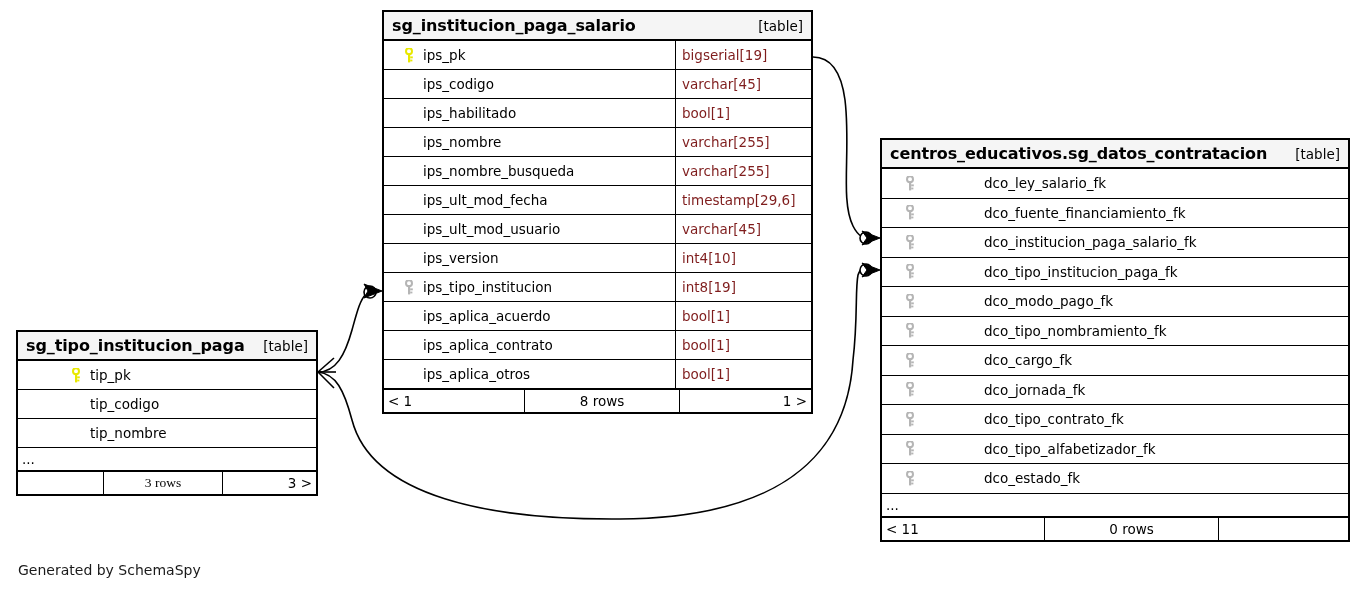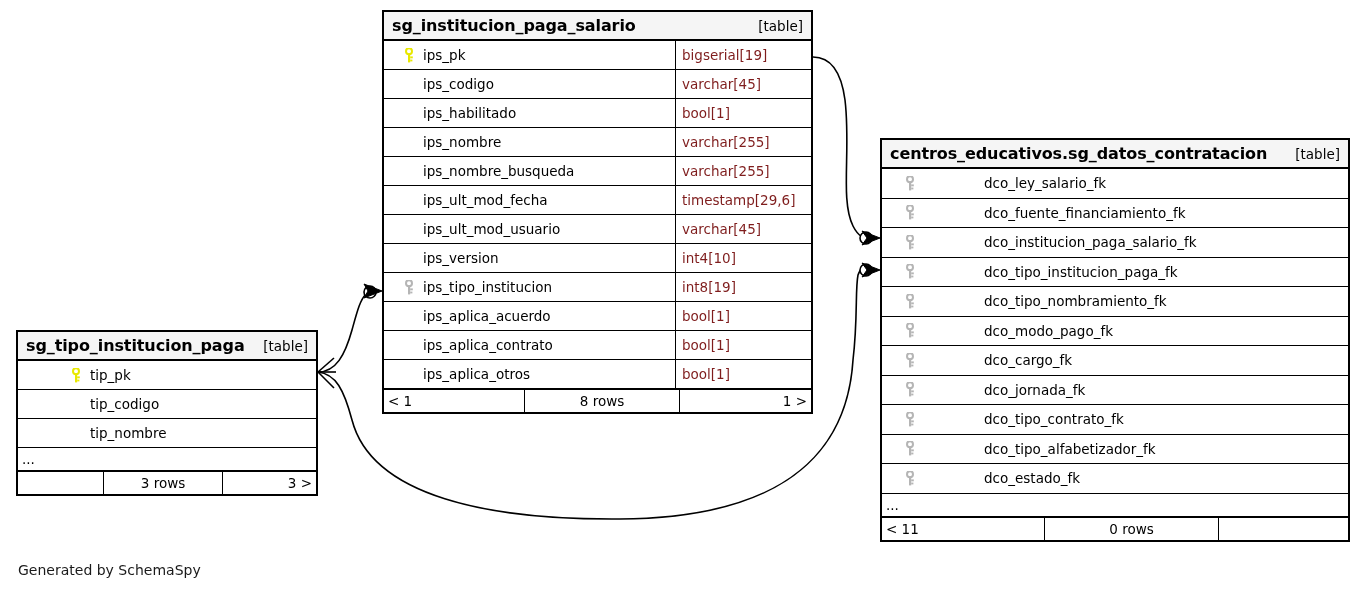--- a/index.html
+++ b/index.html
@@ -132,21 +132,21 @@
   #node-main .col-type { width: 136px; flex: 0 0 136px; }
   #node-main .foot-left  { width: 140px; flex: 0 0 140px; }
   #node-main .foot-mid   { width: 156px; flex: 0 0 156px; }
   #node-main .foot-right { flex: 1 1 auto; }
 
   #node-left {
     left: 16px; top: 330px; width: 302px;
   }
   #node-left .col-left { padding-left: 12px; margin-left: 34px; }
   #node-left .foot-left  { width: 85px; flex: 0 0 85px; }
-  #node-left .foot-mid   { width: 120px; flex: 0 0 120px; }
+  #node-left .foot-mid   { width: 120px; flex: 0 0 120px; font-family: Liberation Serif, serif; }
   #node-left .foot-right { flex: 1 1 auto; }
 
   #node-right {
     left: 880px; top: 138px; width: 470px;
   }
   #node-right .col-row { height: 29.5px; }
   #node-right .col-left { padding-left: 16px; }
   #node-right .col-label { margin-left: 60px; }
   #node-right .foot-left  { width: 162px; flex: 0 0 162px; }
   #node-right .foot-mid   { width: 175px; flex: 0 0 175px; }
@@ -435,34 +435,34 @@
         <div class="col-row">
           <div class="col-left">
             <span class="keycell">
               <svg width="11" height="15" viewBox="0 0 11 15" xmlns="http://www.w3.org/2000/svg">
                 <circle cx="4" cy="3.2" r="3.0" fill="none" stroke="#b5b5b5" stroke-width="2"></circle>
                 <rect x="3" y="5.4" width="2.2" height="9" fill="#b5b5b5"></rect>
                 <rect x="5.2" y="8.4" width="2.6" height="1.9" fill="#b5b5b5"></rect>
                 <rect x="5.2" y="11.6" width="2.2" height="1.8" fill="#b5b5b5"></rect>
               </svg>
             </span>
+            <span class="col-label">dco_modo_pago_fk</span>
+          </div>
+        </div>
+        <div class="col-row">
+          <div class="col-left">
+            <span class="keycell">
+              <svg width="11" height="15" viewBox="0 0 11 15" xmlns="http://www.w3.org/2000/svg">
+                <circle cx="4" cy="3.2" r="3.0" fill="none" stroke="#b5b5b5" stroke-width="2"></circle>
+                <rect x="3" y="5.4" width="2.2" height="9" fill="#b5b5b5"></rect>
+                <rect x="5.2" y="8.4" width="2.6" height="1.9" fill="#b5b5b5"></rect>
+                <rect x="5.2" y="11.6" width="2.2" height="1.8" fill="#b5b5b5"></rect>
+              </svg>
+            </span>
             <span class="col-label">dco_tipo_nombramiento_fk</span>
-          </div>
-        </div>
-        <div class="col-row">
-          <div class="col-left">
-            <span class="keycell">
-              <svg width="11" height="15" viewBox="0 0 11 15" xmlns="http://www.w3.org/2000/svg">
-                <circle cx="4" cy="3.2" r="3.0" fill="none" stroke="#b5b5b5" stroke-width="2"></circle>
-                <rect x="3" y="5.4" width="2.2" height="9" fill="#b5b5b5"></rect>
-                <rect x="5.2" y="8.4" width="2.6" height="1.9" fill="#b5b5b5"></rect>
-                <rect x="5.2" y="11.6" width="2.2" height="1.8" fill="#b5b5b5"></rect>
-              </svg>
-            </span>
-            <span class="col-label">dco_modo_pago_fk</span>
           </div>
         </div>
         <div class="col-row">
           <div class="col-left">
             <span class="keycell">
               <svg width="11" height="15" viewBox="0 0 11 15" xmlns="http://www.w3.org/2000/svg">
                 <circle cx="4" cy="3.2" r="3.0" fill="none" stroke="#b5b5b5" stroke-width="2"></circle>
                 <rect x="3" y="5.4" width="2.2" height="9" fill="#b5b5b5"></rect>
                 <rect x="5.2" y="8.4" width="2.6" height="1.9" fill="#b5b5b5"></rect>
                 <rect x="5.2" y="11.6" width="2.2" height="1.8" fill="#b5b5b5"></rect>

